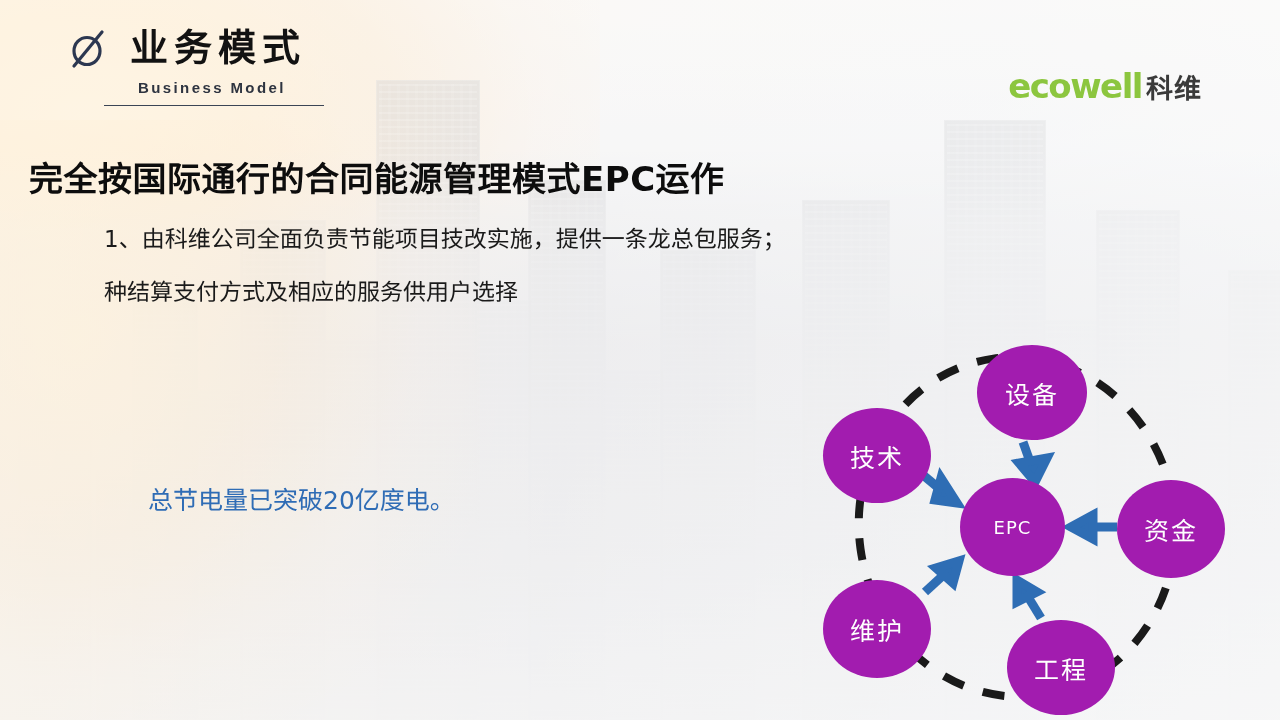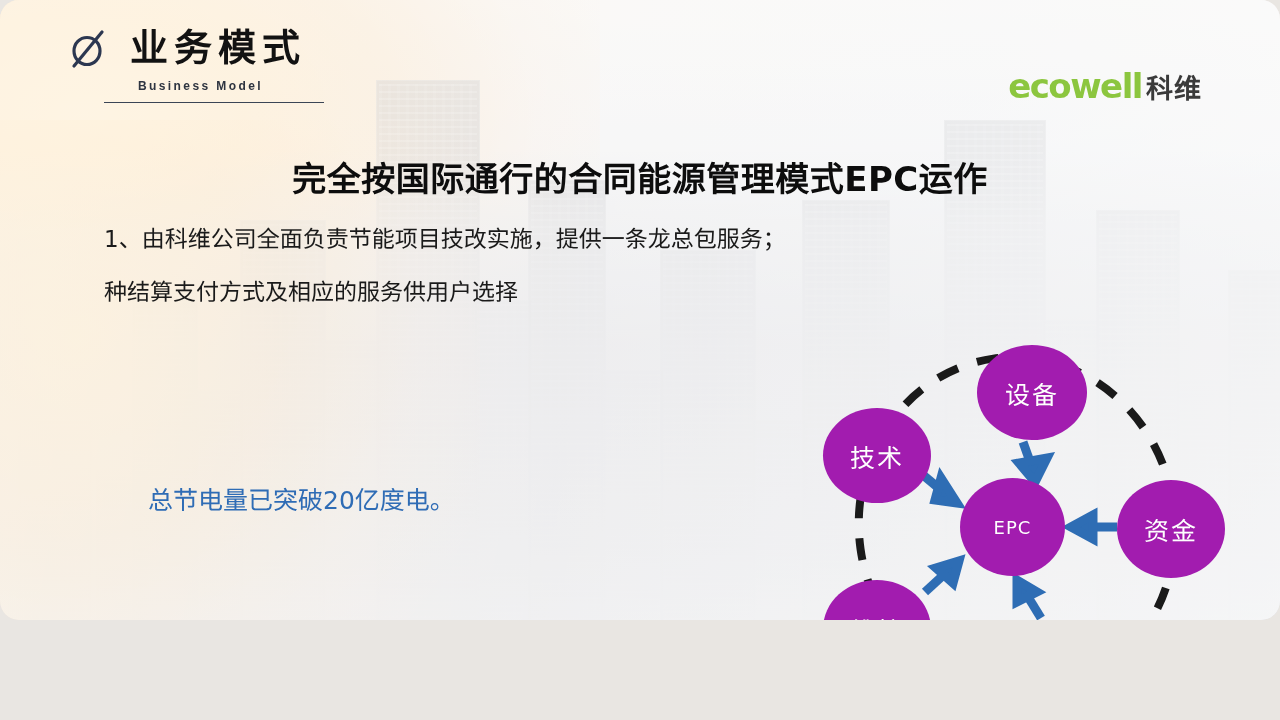--- a/index.html
+++ b/index.html
@@ -3,23 +3,22 @@
 <meta charset="utf-8">
 <title>业务模式 Business Model</title>
 <style>
   html,body{margin:0;padding:0;}
   body{
     width:1280px;height:720px;overflow:hidden;
     font-family:"Liberation Sans","DejaVu Sans",sans-serif;
     background:#e9e6e2;
   }
   .slide{
-    position:relative;width:1280px;height:620px;overflow:hidden;
+    position:relative;width:1280px;height:720px;overflow:hidden;
     background:#efeceb;
-    border-radius:19px;
   }
 
   
   .bg{position:absolute;inset:0;overflow:hidden;}
   .bg-sky{
     position:absolute;left:0;top:0;width:1280px;height:330px;
     background:
       linear-gradient(180deg,#f5f3f0 0%,#eeeeef 45%,#e7e8ea 100%);
   }
   .bg-sun{
@@ -84,44 +83,45 @@
   .slash-icon{
     width:40px;height:44px;flex:0 0 auto;display:block;
   }
   .hdr-title{
     font-size:38px;font-weight:bold;color:#121212;letter-spacing:6px;
     line-height:1;white-space:nowrap;
     font-family:"DejaVu Sans","Liberation Sans",sans-serif;
   }
   .hdr-sub{
     margin-left:70px;margin-top:9px;
-    font-size:12px;letter-spacing:2.4px;color:#2e3440;font-weight:600;
+    font-size:15px;letter-spacing:2.4px;color:#2e3440;font-weight:600;
     white-space:nowrap;
   }
   .hdr-rule{
     margin-left:36px;margin-top:9px;width:220px;height:1px;background:#3b4555;
   }
 
   
   .logo{
     position:absolute;right:78px;top:69px;display:flex;align-items:baseline;gap:4px;
   }
   .logo-mark{
     font-size:34px;font-weight:bold;color:#8CC63F;letter-spacing:-1.5px;
     font-family:"DejaVu Sans","Liberation Sans",sans-serif;line-height:1;
   }
   .logo-cn{
     font-size:27px;font-weight:bold;color:#3a3a3a;letter-spacing:1px;line-height:1;
   }
 
   
   .headline{
-    position:absolute;left:0;right:0;top:152px;text-align:center;
+    position:absolute;left:0;right:0;top:152px;text-align:left;
     font-size:34px;font-weight:bold;color:#0d0d0d;letter-spacing:.5px;
     font-family:"DejaVu Sans","Liberation Sans",sans-serif;
+    padding-left:29px;
   }
 
   
   .bullets{position:absolute;left:104px;top:228px;width:1150px;color:#1a1a1a;}
   .bl{font-size:23px;line-height:1.0;margin-bottom:30px;white-space:nowrap;
       font-family:"DejaVu Sans","Liberation Sans",sans-serif;}
   .bl-2b{margin-left:-6px;}
 
   
   .stats{

